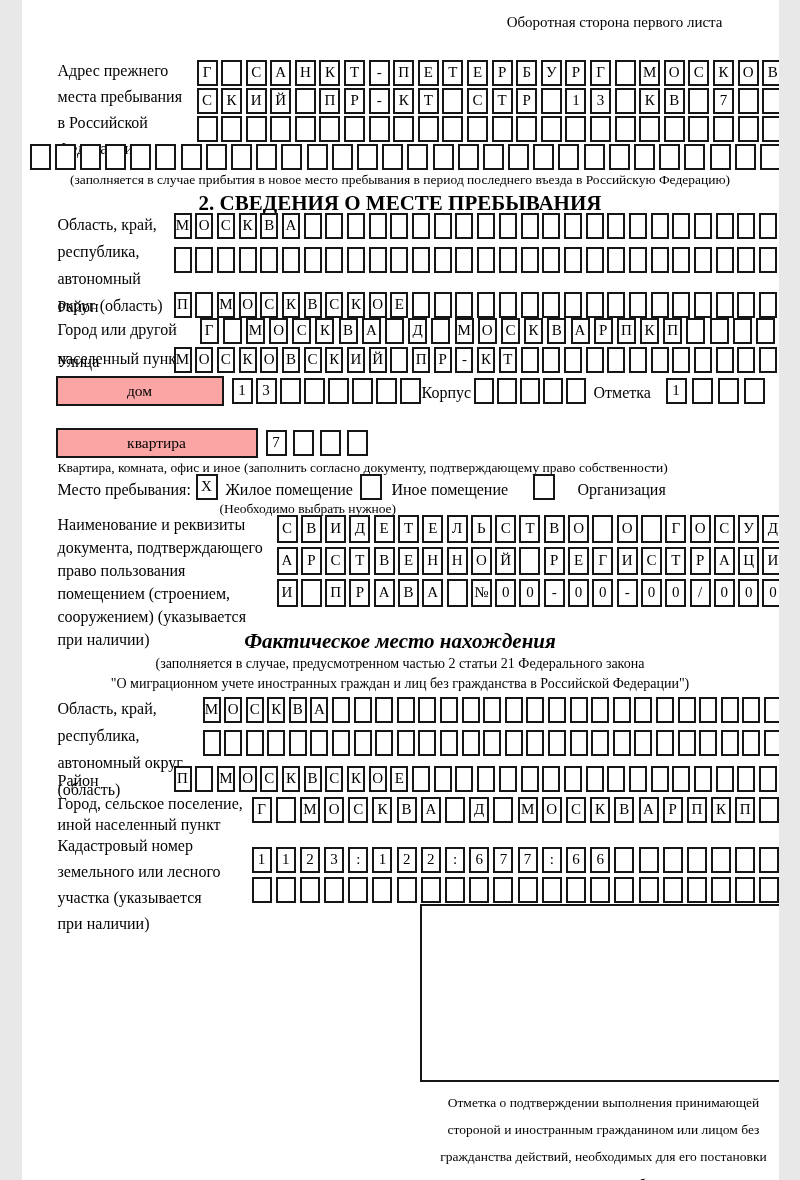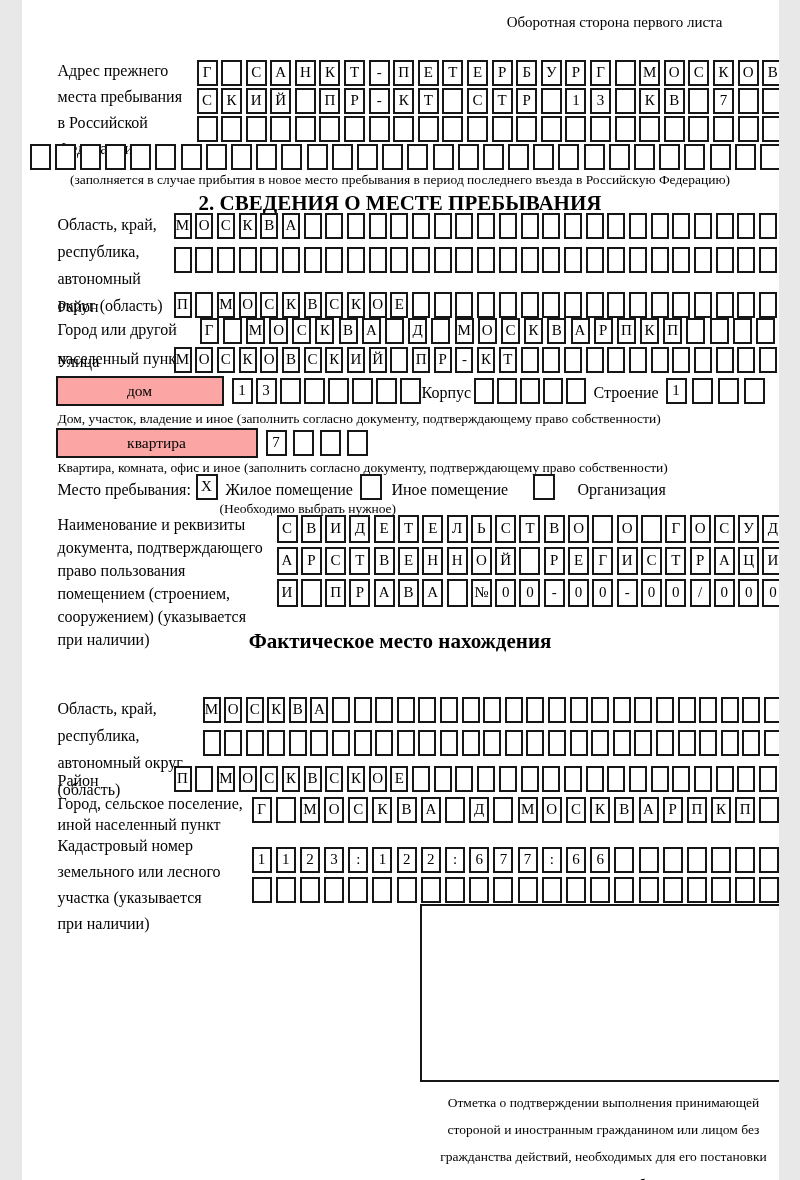--- a/index.html
+++ b/index.html
@@ -332,28 +332,27 @@
       <span class="cell"></span>
     </div>
   <div class="lbl" style="left:400px; top:380px;">Корпус</div>
   <div class="row" style="left:452px; top:378px; --w:20px; --g:3px;">
       <span class="cell"></span>
       <span class="cell"></span>
       <span class="cell"></span>
       <span class="cell"></span>
       <span class="cell"></span>
     </div>
-  <div class="lbl" style="left:572px; top:380px;">Строение</div>
+  <div class="lbl" style="left:572px; top:380px;">Отметка</div>
   <div class="row" style="left:644px; top:378px; --w:21px; --g:5px;">
       <span class="cell">1</span>
       <span class="cell"></span>
       <span class="cell"></span>
       <span class="cell"></span>
     </div>
-  <div class="note" style="left:36px; top:410px;">Дом, участок, владение и иное (заполнить согласно документу, подтверждающему право собственности)</div>
 
   <div class="wbox" style="left:34px; top:428px; width:202px;">квартира</div>
   <div class="row" style="left:244px; top:430px; --w:21px; --g:6px;">
       <span class="cell">7</span>
       <span class="cell"></span>
       <span class="cell"></span>
       <span class="cell"></span>
     </div>
   <div class="note" style="left:36px; top:459px;">Квартира, комната, офис и иное (заполнить согласно документу, подтверждающему право собственности)</div>
 
@@ -435,21 +434,23 @@
       <span class="cell big">0</span>
       <span class="cell big">-</span>
       <span class="cell big">0</span>
       <span class="cell big">0</span>
       <span class="cell big">/</span>
       <span class="cell big">0</span>
       <span class="cell big">0</span>
       <span class="cell big">0</span>
     </div>
 
-  <div class="title center" style="top:629px;">Фактическое место нахождения</div>
+  <div class="title center" style="top:629px;font-style:italic;">Фактическое место нахождения</div>
+  <div class="note center" style="top:654px; font-size:14px; line-height:20px;">(заполняется в случае, предусмотренном частью 2 статьи 21 Федерального закона
+"О миграционном учете иностранных граждан и лиц без гражданства в Российской Федерации")</div>
 
   <div class="lbl" style="left:36px; top:695px; line-height:27px;">Область, край,
 республика,
 автономный округ
 (область)</div>
   <div class="row" style="left:181px; top:697px; --w:18px; --g:3.6px;">
       <span class="cell">М</span>
       <span class="cell">О</span>
       <span class="cell">С</span>
       <span class="cell">К</span>

